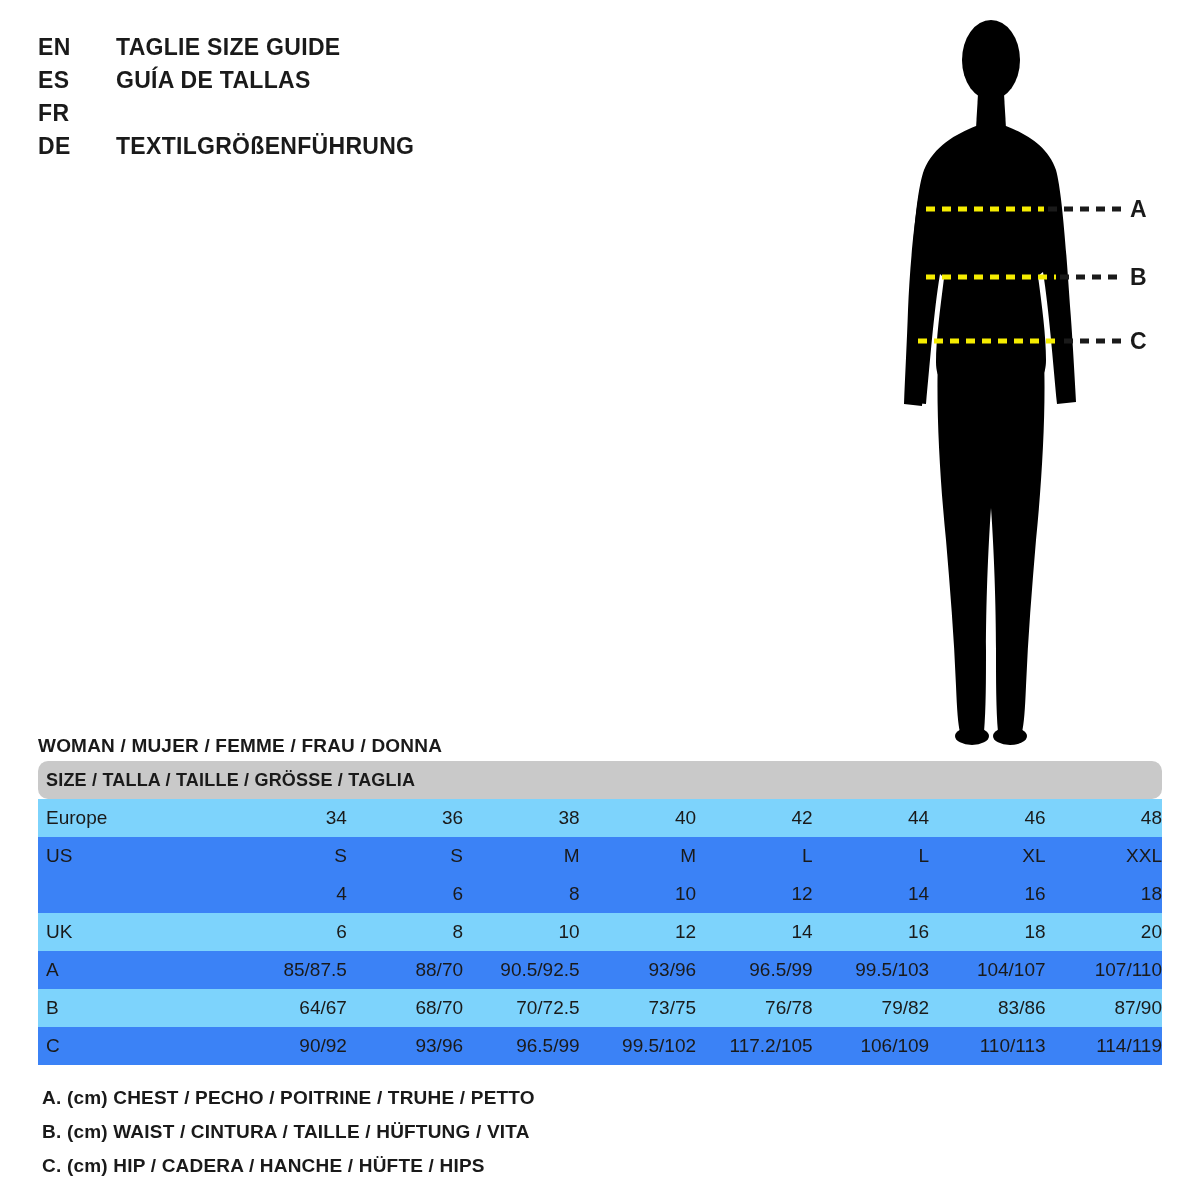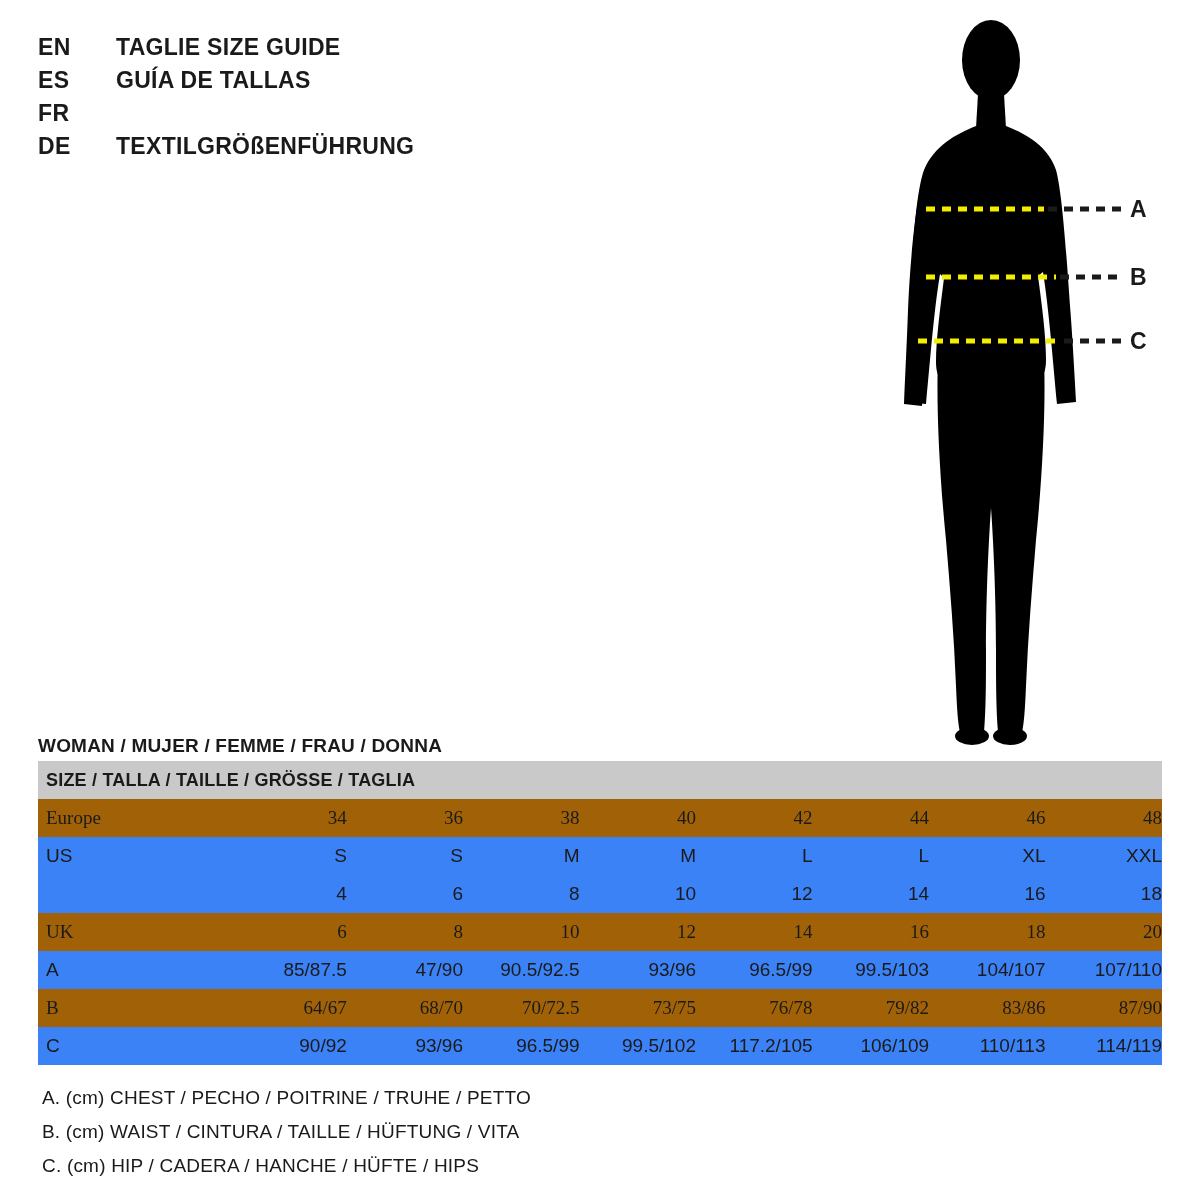--- a/index.html
+++ b/index.html
@@ -78,39 +78,40 @@
   }
   table.size-table td {
     padding: 6px 0 6px 0;
     height: 26px;
   }
   .hdr-row td {
     background: #c9c9c9;
     font-weight: bold;
     font-size: 18px;
     letter-spacing: .2px;
+    border-radius: 10px;
   }
   .row-alt td { background: #3b82f6; }
-  .row-plain td { background: #a16207; font-family: Liberation Serif, serif; }
+  .row-plain td { background: #7dd3fc; }
   .label-cell {
     padding-left: 8px !important;
     text-align: left;
     width: 186px;
   }
   .val-cell {
     text-align: right;
     width: 117px;
   }
 
   #legend {
     margin-top: 22px;
   }
   .legend-line {
     font-size: 19px;
-    font-weight: normal;
+    font-weight: bold;
     letter-spacing: .2px;
     margin-bottom: 12px;
     padding-left: 4px;
   }
 </style>
 </head>
 <body>
 
 <div id="lang-block">
   <div class="lang-row">
@@ -245,21 +246,21 @@
         <td class="val-cell">12</td>
         <td class="val-cell">14</td>
         <td class="val-cell">16</td>
         <td class="val-cell">18</td>
         <td class="val-cell">20</td>
       </tr>
 
       <tr class="row-alt">
         <td class="label-cell">A</td>
         <td class="val-cell">85/87.5</td>
-        <td class="val-cell">47/90</td>
+        <td class="val-cell">88/70</td>
         <td class="val-cell">90.5/92.5</td>
         <td class="val-cell">93/96</td>
         <td class="val-cell">96.5/99</td>
         <td class="val-cell">99.5/103</td>
         <td class="val-cell">104/107</td>
         <td class="val-cell">107/110</td>
       </tr>
 
       <tr class="row-plain">
         <td class="label-cell">B</td>

